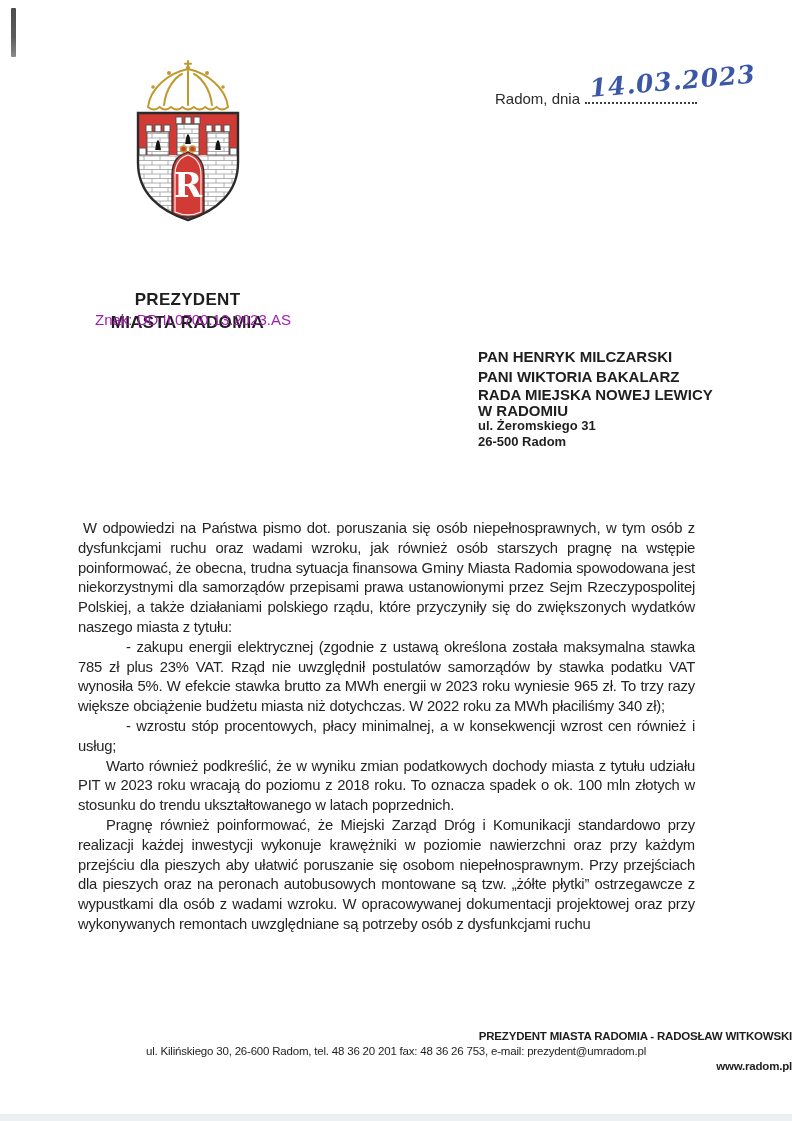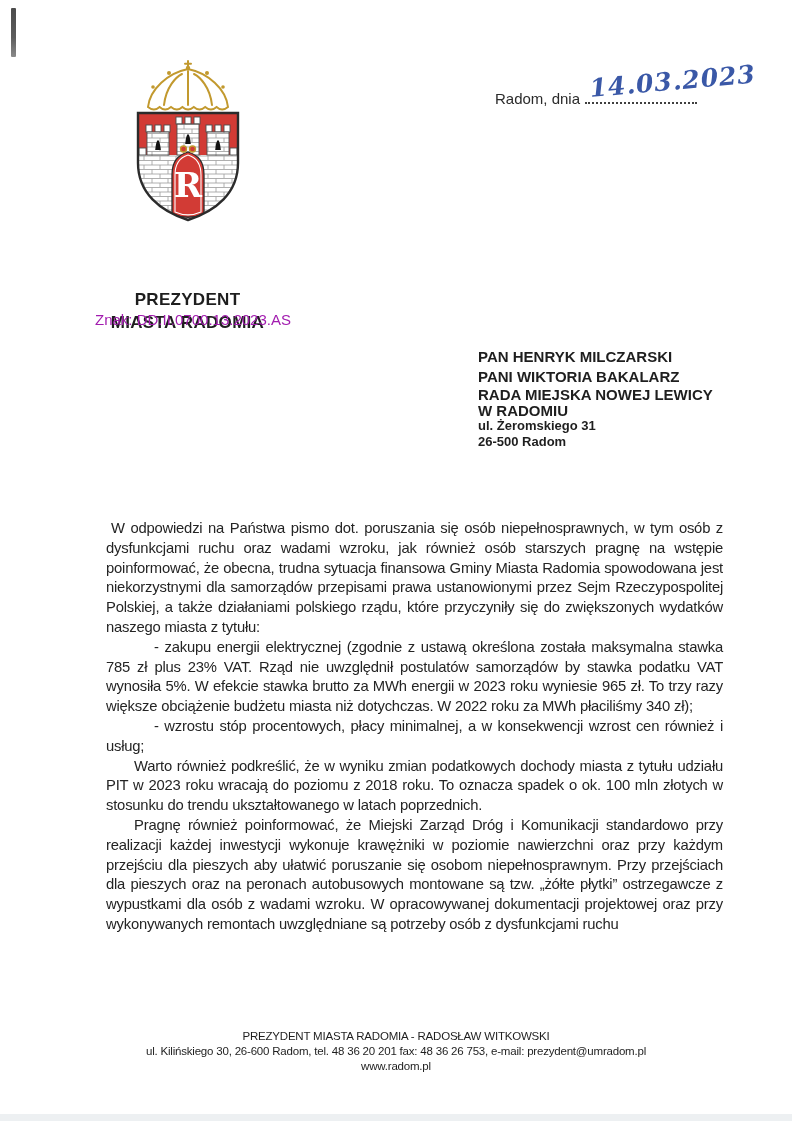--- a/index.html
+++ b/index.html
@@ -47,34 +47,34 @@
     font-weight:bold; font-size:17px; line-height:23px; letter-spacing:0.3px; color:#1e1e1e;margin-top:47px;
   }
   .reference { position:absolute; left:95px; top:311px; font-size:15px; color:#a21caf; }
   
   .recipient { position:absolute; left:478px; top:347px; font-weight:bold; color:#1e1e1e; }
   .recipient > div:nth-child(1), .recipient > div:nth-child(2) { font-size:15px; line-height:20px; }
   .recipient > div:nth-child(3), .recipient > div:nth-child(4) { font-size:15px; line-height:15.5px; }
   .recipient > div:nth-child(5), .recipient > div:nth-child(6) { font-size:13px; line-height:15.5px; }
   
   .body-text {
-    position:absolute; left:106px; top:519px; width:617px;
+    position:absolute; left:78px; top:519px; width:617px;
     font-size:14.8px; line-height:19.8px; letter-spacing:-0.2px;
     text-align:justify; color:#242424;
   }
   .body-text p { margin:0; }
   .body-text p.intro  { text-indent:5px; }
   .body-text p.bullet { text-indent:48px; }
   .body-text p.indent { text-indent:28px; }
   
   .footer {
     position:absolute; left:0; top:1029px; width:792px; text-align:center;
     font-size:11.5px; line-height:15px; letter-spacing:-0.2px; color:#1e1e1e;
   }
-  .footer .bold { font-weight:normal; }
+  .footer .bold { font-weight:bold;text-align:right; }
   .bottom-strip { position:absolute; left:0; bottom:0; width:100%; height:7px; background:#edf0f2; }
 </style>
 </head>
 <body>
 
 <div class="page">
 
   <div class="scan-artifact"></div>
 
   <svg class="coa" viewBox="0 0 112 162" aria-hidden="true">

